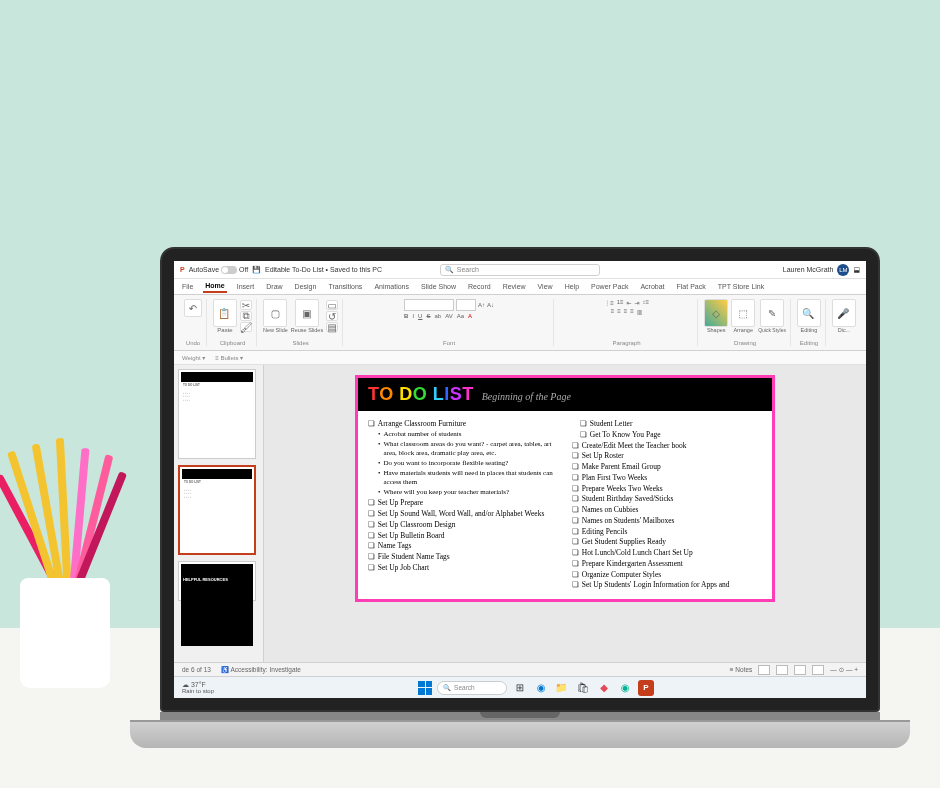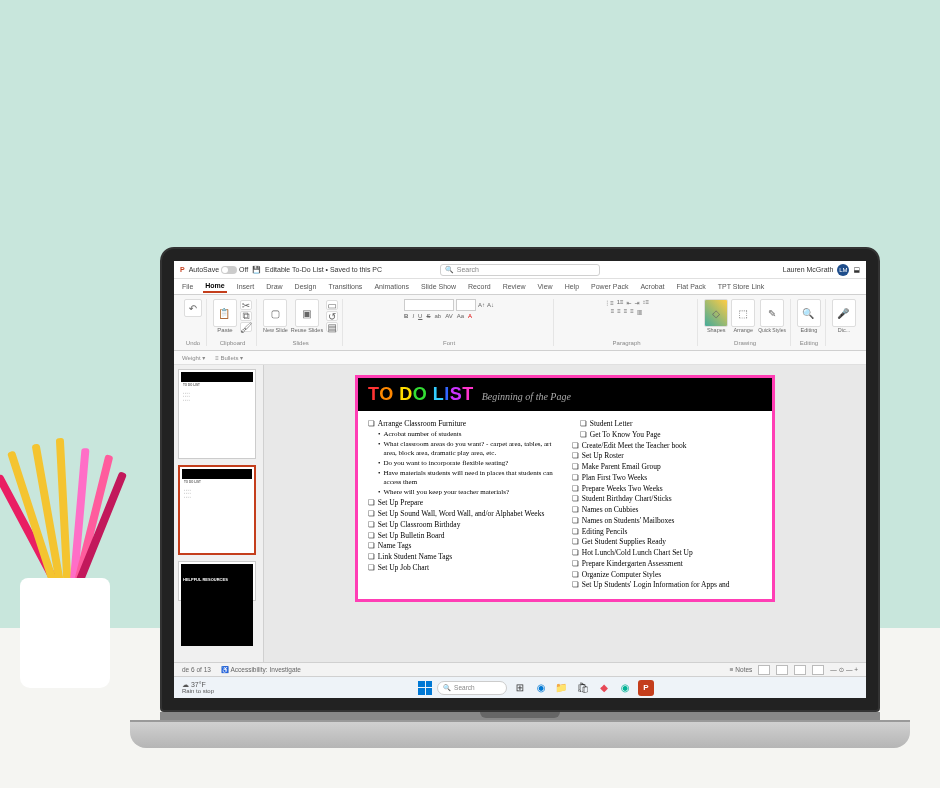--- a/index.html
+++ b/index.html
@@ -325,33 +325,33 @@
                   <div class="item">
                     <span class="chk">❏ </span>
                     <span>Set Up Prepare</span>
                   </div>
                   <div class="item">
                     <span class="chk">❏ </span>
                     <span>Set Up Sound Wall, Word Wall, and/or Alphabet Weeks</span>
                   </div>
                   <div class="item">
                     <span class="chk">❏ </span>
-                    <span>Set Up Classroom Birthday</span>
+                    <span>Set Up Classroom Design</span>
                   </div>
                   <div class="item">
                     <span class="chk">❏ </span>
                     <span>Set Up Bulletin Board</span>
                   </div>
                   <div class="item">
                     <span class="chk">❏ </span>
                     <span>Name Tags</span>
                   </div>
                   <div class="item">
                     <span class="chk">❏ </span>
-                    <span>Link Student Name Tags</span>
+                    <span>File Student Name Tags</span>
                   </div>
                   <div class="item">
                     <span class="chk">❏ </span>
                     <span>Set Up Job Chart</span>
                   </div>
                 </div>
               <div class="col" id="col2">
                   <div class="item" style="padding-left: 8px;">
                     <span class="chk">❏ </span>
                     <span>Student Letter</span>
@@ -375,21 +375,21 @@
                   <div class="item">
                     <span class="chk">❏ </span>
                     <span>Plan First Two Weeks</span>
                   </div>
                   <div class="item">
                     <span class="chk">❏ </span>
                     <span>Prepare Weeks Two Weeks</span>
                   </div>
                   <div class="item">
                     <span class="chk">❏ </span>
-                    <span>Student Birthday Chart/Sticks</span>
+                    <span>Student Birthday Saved/Sticks</span>
                   </div>
                   <div class="item">
                     <span class="chk">❏ </span>
                     <span>Names on Cubbies</span>
                   </div>
                   <div class="item">
                     <span class="chk">❏ </span>
                     <span>Names on Students' Mailboxes</span>
                   </div>
                   <div class="item">

